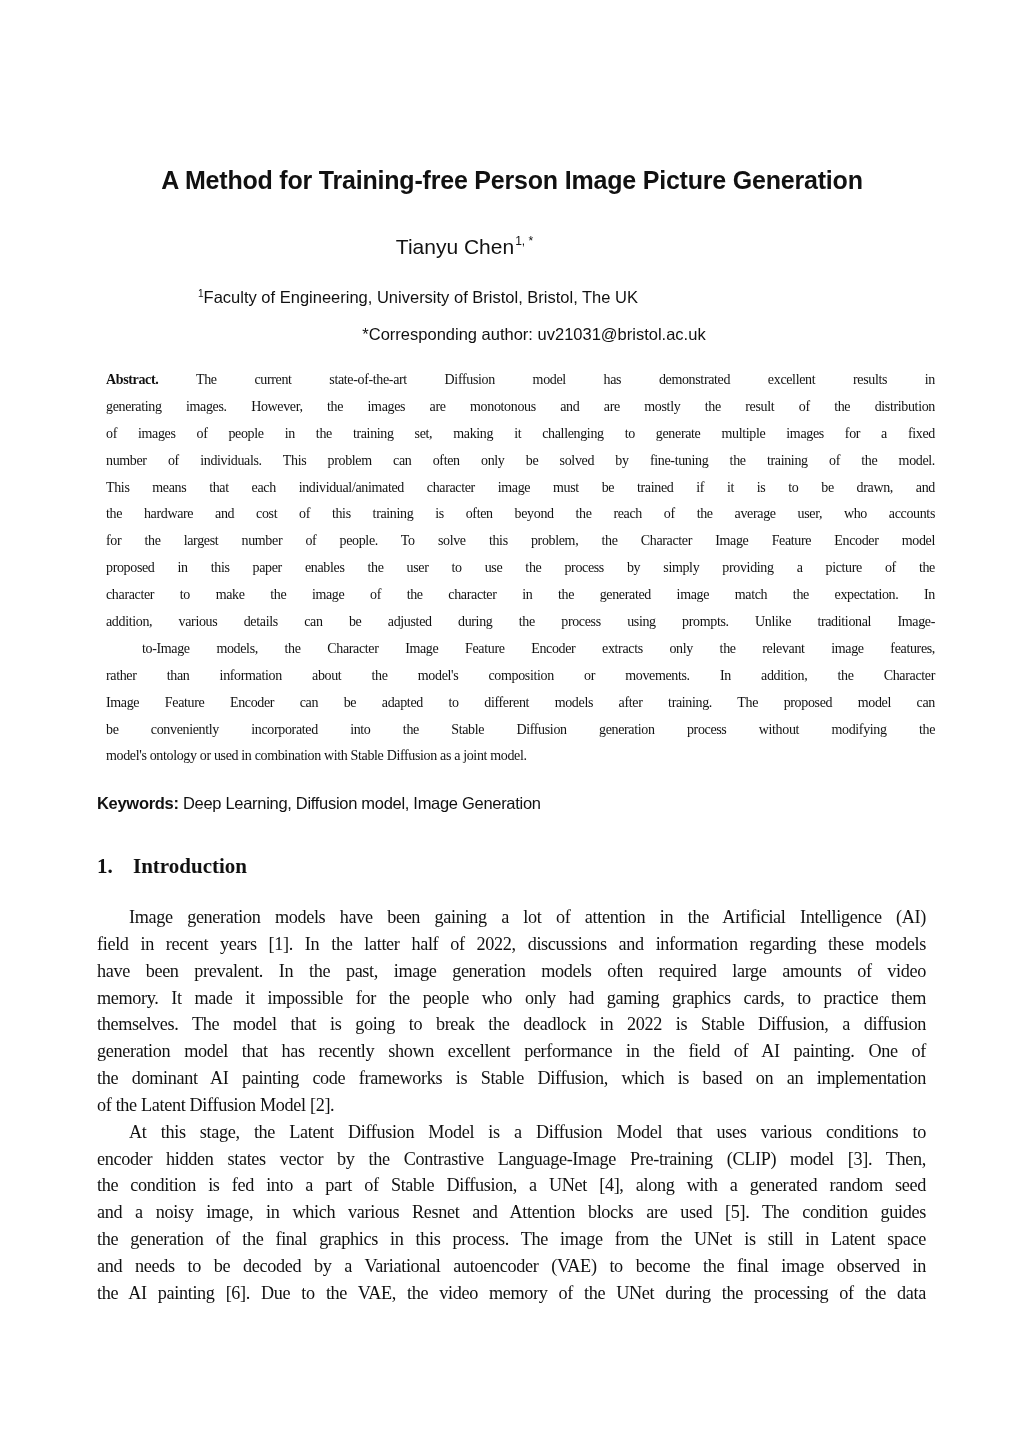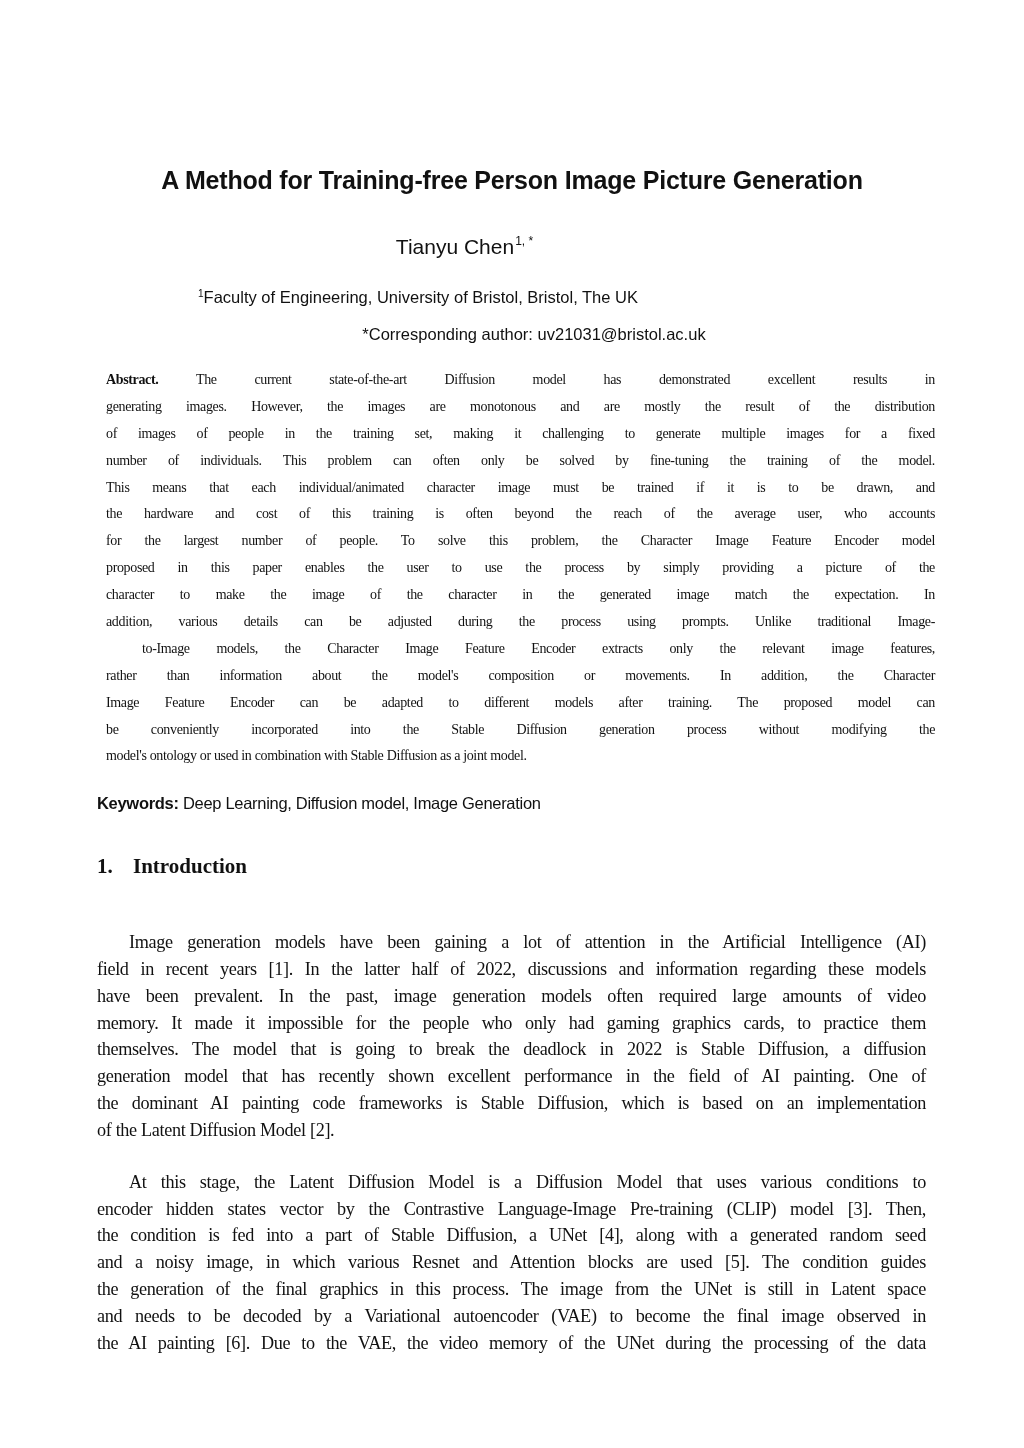--- a/index.html
+++ b/index.html
@@ -36,21 +36,21 @@
     .section {
       position: absolute; top: 854px; left: 97px;
       font-family: "Liberation Serif", serif; font-weight: bold; font-size: 21px;
     }
     .section .num { display: inline-block; width: 36px; }
     .intro {
       position: absolute; top: 904px; left: 97px; width: 829px;
       font-family: "Liberation Serif", serif; font-size: 18.2px; letter-spacing: -0.35px;
     }
     .intro .jl { height: 26.85px; line-height: 26.85px; }
-    .indent { padding-left: 32px; margin-top: 25px; }
+    .indent { padding-left: 32px; }
   </style>
 </head>
 <body>
 
 <div class="title">A Method for Training-free Person Image Picture Generation</div>
 
 <div class="author">
   <span>Tianyu Chen</span><sup>1, *</sup>
 </div>
 

